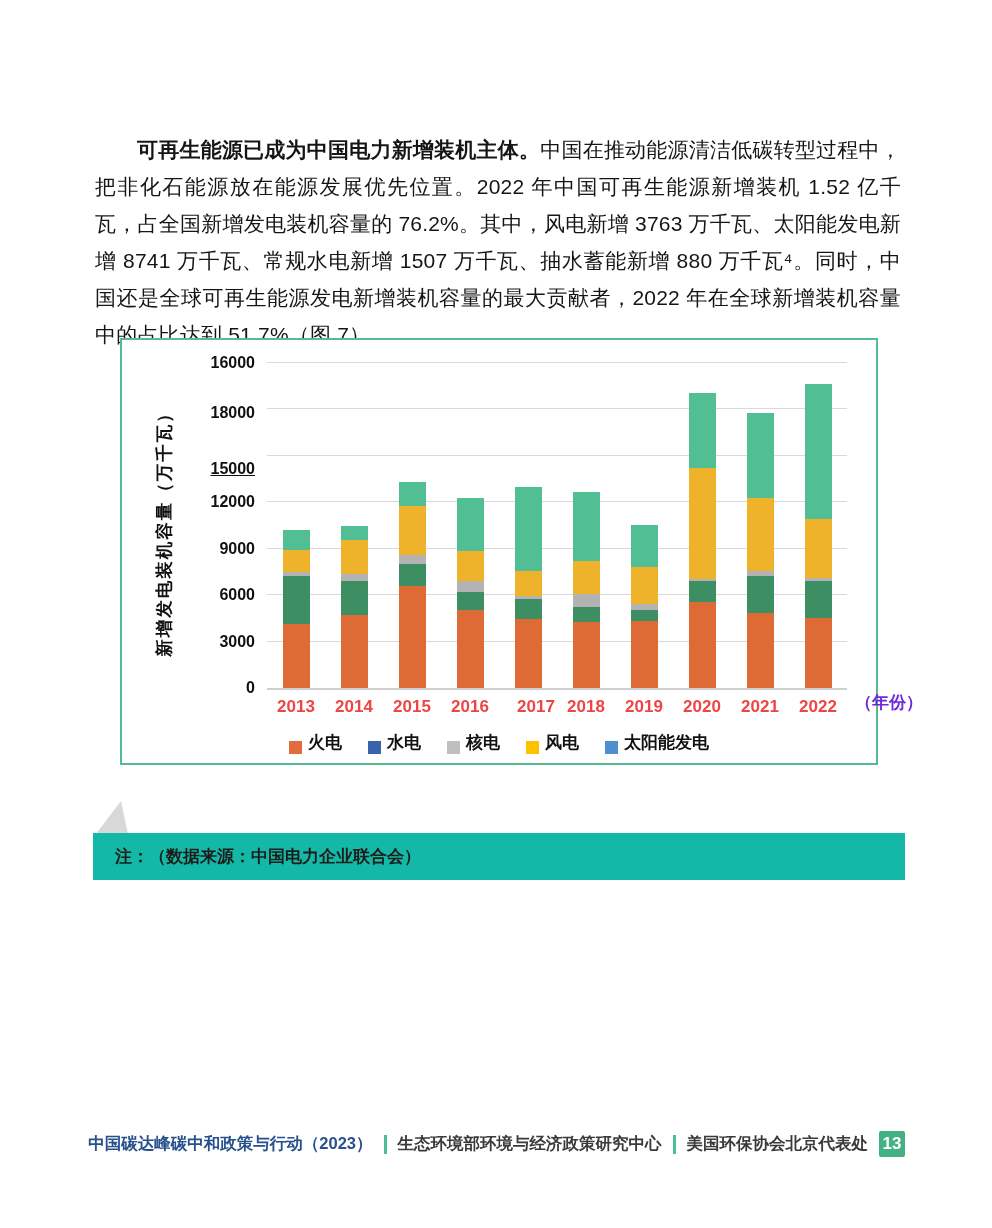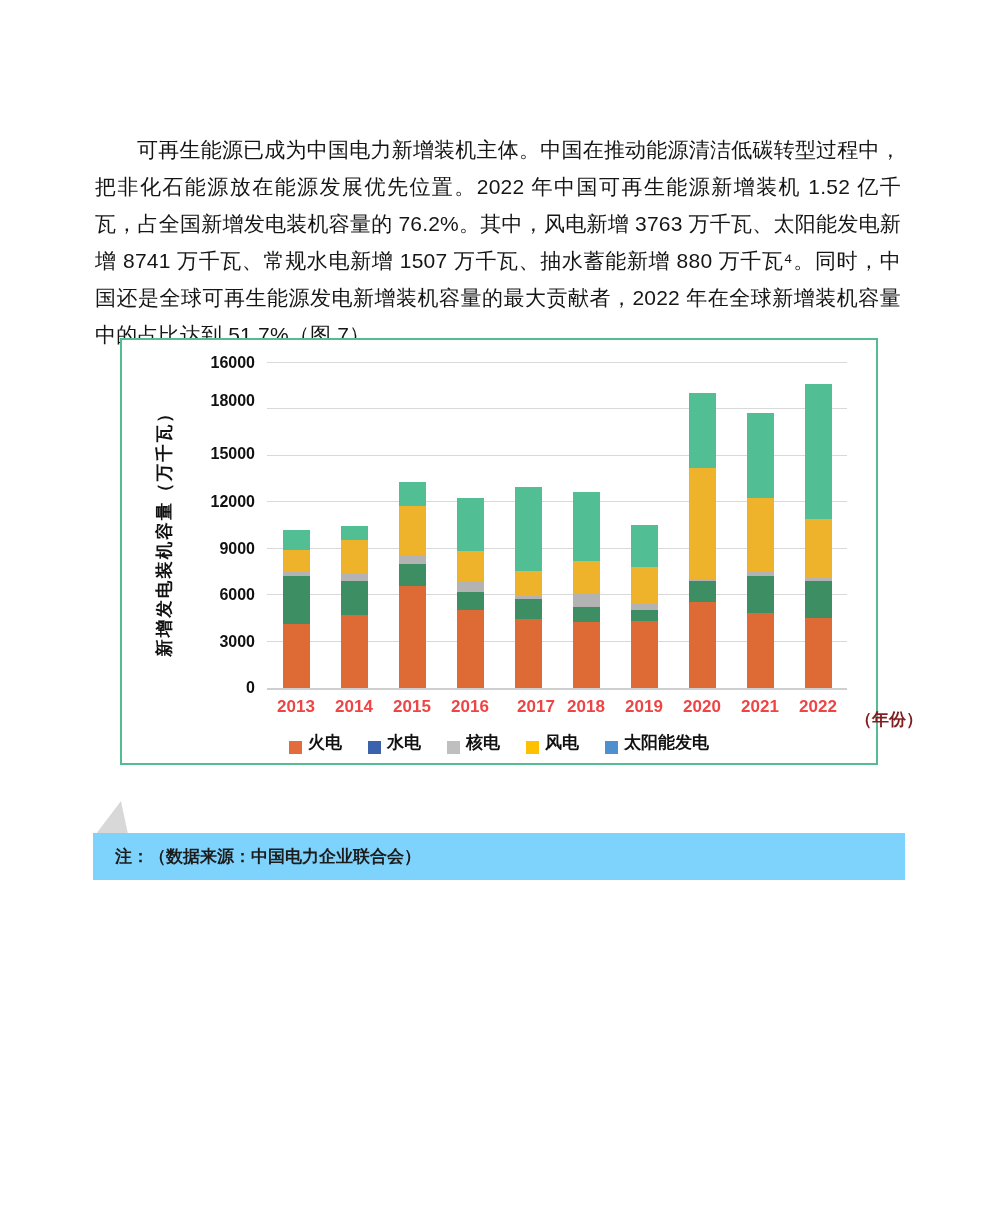--- a/index.html
+++ b/index.html
@@ -6,21 +6,21 @@
   .page{
     position:relative;width:992px;height:1228px;background:#ffffff;
     font-family:"Liberation Sans","DejaVu Sans",sans-serif;color:#111;overflow:hidden;
   }
   
   .para{
     position:absolute;left:95px;width:806px;
     font-size:21px;line-height:37px;text-align:justify;color:#151515;
     text-indent:42px;letter-spacing:0.2px;
   }
-  .para b{font-weight:400;}
+  .para b{font-weight:700;}
   #para1{top:110px;}
   #para2{top:900px;}
   
   .chart-box{
     position:absolute;left:120px;top:338px;width:754px;height:423px;
     border:2px solid #54BB93;background:#fff;
   }
   .ylabel{
     position:absolute;left:42px;top:190px;transform:translate(-50%,-50%) rotate(-90deg);
     white-space:nowrap;font-weight:700;font-size:17.5px;letter-spacing:2px;color:#111;
@@ -33,41 +33,41 @@
   .ytick{
     position:absolute;left:-80px;width:68px;height:18px;line-height:18px;
     text-align:right;font-size:16px;font-weight:700;color:#111;
   }
   .bar-seg{position:absolute;width:27px;}
   .xtick{
     position:absolute;top:100%;margin-top:9px;width:58px;text-align:center;
     font-size:17px;font-weight:700;color:#ef4444;
   }
   .xaxis-suffix{
-    position:absolute;left:588px;top:100%;margin-top:20px;white-space:nowrap;
-    font-size:17px;font-weight:700;color:#7f1d1d;
+    position:absolute;left:588px;top:100%;margin-top:3px;white-space:nowrap;
+    font-size:17px;font-weight:700;color:#6d28d9;
   }
   .legend{
     position:absolute;left:0;bottom:9px;width:100%;
     display:flex;justify-content:center;align-items:center;gap:26px;
   }
   .legend-item{display:flex;align-items:flex-end;gap:6px;}
   .legend-swatch{width:13px;height:13px;display:inline-block;}
   .legend-label{font-size:17px;font-weight:700;color:#111;}
   
   .caption{
     position:absolute;left:0;top:781px;width:100%;text-align:center;
     font-size:20px;font-weight:700;color:#111;letter-spacing:1px;
   }
   .note-notch{
     position:absolute;left:96px;top:801px;width:32px;height:33px;background:#D8D8D8;
     -webkit-clip-path:polygon(78% 0,100% 100%,0 100%);clip-path:polygon(78% 0,100% 100%,0 100%);
   }
   .note-bar{
-    position:absolute;left:93px;top:833px;width:812px;height:47px;background:#7dd3fc;
+    position:absolute;left:93px;top:833px;width:812px;height:47px;background:#14b8a6;
     line-height:47px;padding-left:22px;box-sizing:border-box;
     font-size:17px;font-weight:700;color:#1c1c1c;
   }
   
   .footnote{
     position:absolute;left:93px;top:1053px;width:812px;height:60px;background:#D6D6D9;
     box-sizing:border-box;padding:9px 18px 0 24px;
     font-size:13.5px;line-height:21px;color:#2c2c2c;text-indent:-9px;text-align:justify;
   }
   
@@ -97,23 +97,23 @@
         <div class="ytick" style="bottom: -9px;">0</div>
         <div class="gridline" style="bottom: 46.4286px;"></div>
         <div class="ytick" style="bottom: 37.4286px;">3000</div>
         <div class="gridline" style="bottom: 92.8571px;"></div>
         <div class="ytick" style="bottom: 83.8571px;">6000</div>
         <div class="gridline" style="bottom: 139.286px;"></div>
         <div class="ytick" style="bottom: 130.286px;">9000</div>
         <div class="gridline" style="bottom: 185.714px;"></div>
         <div class="ytick" style="bottom: 176.714px;">12000</div>
         <div class="gridline" style="bottom: 232.143px;"></div>
-        <div class="ytick" style="bottom: 225px;">15000</div>
+        <div class="ytick" style="bottom: 210px; text-decoration: underline;">15000</div>
         <div class="gridline" style="bottom: 278.571px;"></div>
-        <div class="ytick" style="bottom: 278px;">18000</div>
+        <div class="ytick" style="bottom: 266px;">18000</div>
         <div class="gridline" style="bottom: 325px;"></div>
         <div class="ytick" style="bottom: 316px;">16000</div>
         <div class="bar-seg" style="left: 15.5px; bottom: 0px; height: 64.0714px; background: rgb(222, 106, 53);"></div>
         <div class="bar-seg" style="left: 15.5px; bottom: 64.0714px; height: 47.8214px; background: rgb(62, 142, 99);"></div>
         <div class="bar-seg" style="left: 15.5px; bottom: 111.893px; height: 4.02381px; background: rgb(179, 179, 179);"></div>
         <div class="bar-seg" style="left: 15.5px; bottom: 115.917px; height: 22.2857px; background: rgb(239, 179, 43);"></div>
         <div class="bar-seg" style="left: 15.5px; bottom: 138.202px; height: 20.119px; background: rgb(82, 190, 148);"></div>
         <div class="xtick" style="left: 0px;">2013</div>
         <div class="bar-seg" style="left: 73.5px; bottom: 0px; height: 73.2024px; background: rgb(222, 106, 53);"></div>
         <div class="bar-seg" style="left: 73.5px; bottom: 73.2024px; height: 33.8929px; background: rgb(62, 142, 99);"></div>
@@ -194,14 +194,22 @@
         </div>
       </div>
   </div>
 
 
   <div class="note-notch"></div>
   <div class="note-bar">注：（数据来源：中国电力企业联合会）</div>
 
 
 
+  <div class="footer">
+    <span class="footer-title">中国碳达峰碳中和政策与行动（2023）</span>
+    <span class="footer-sep"></span>
+    <span class="footer-org">生态环境部环境与经济政策研究中心</span>
+    <span class="footer-sep"></span>
+    <span class="footer-org">美国环保协会北京代表处</span>
+    <span class="page-num">13</span>
+  </div>
 
 </div>
 
 </body></html>

